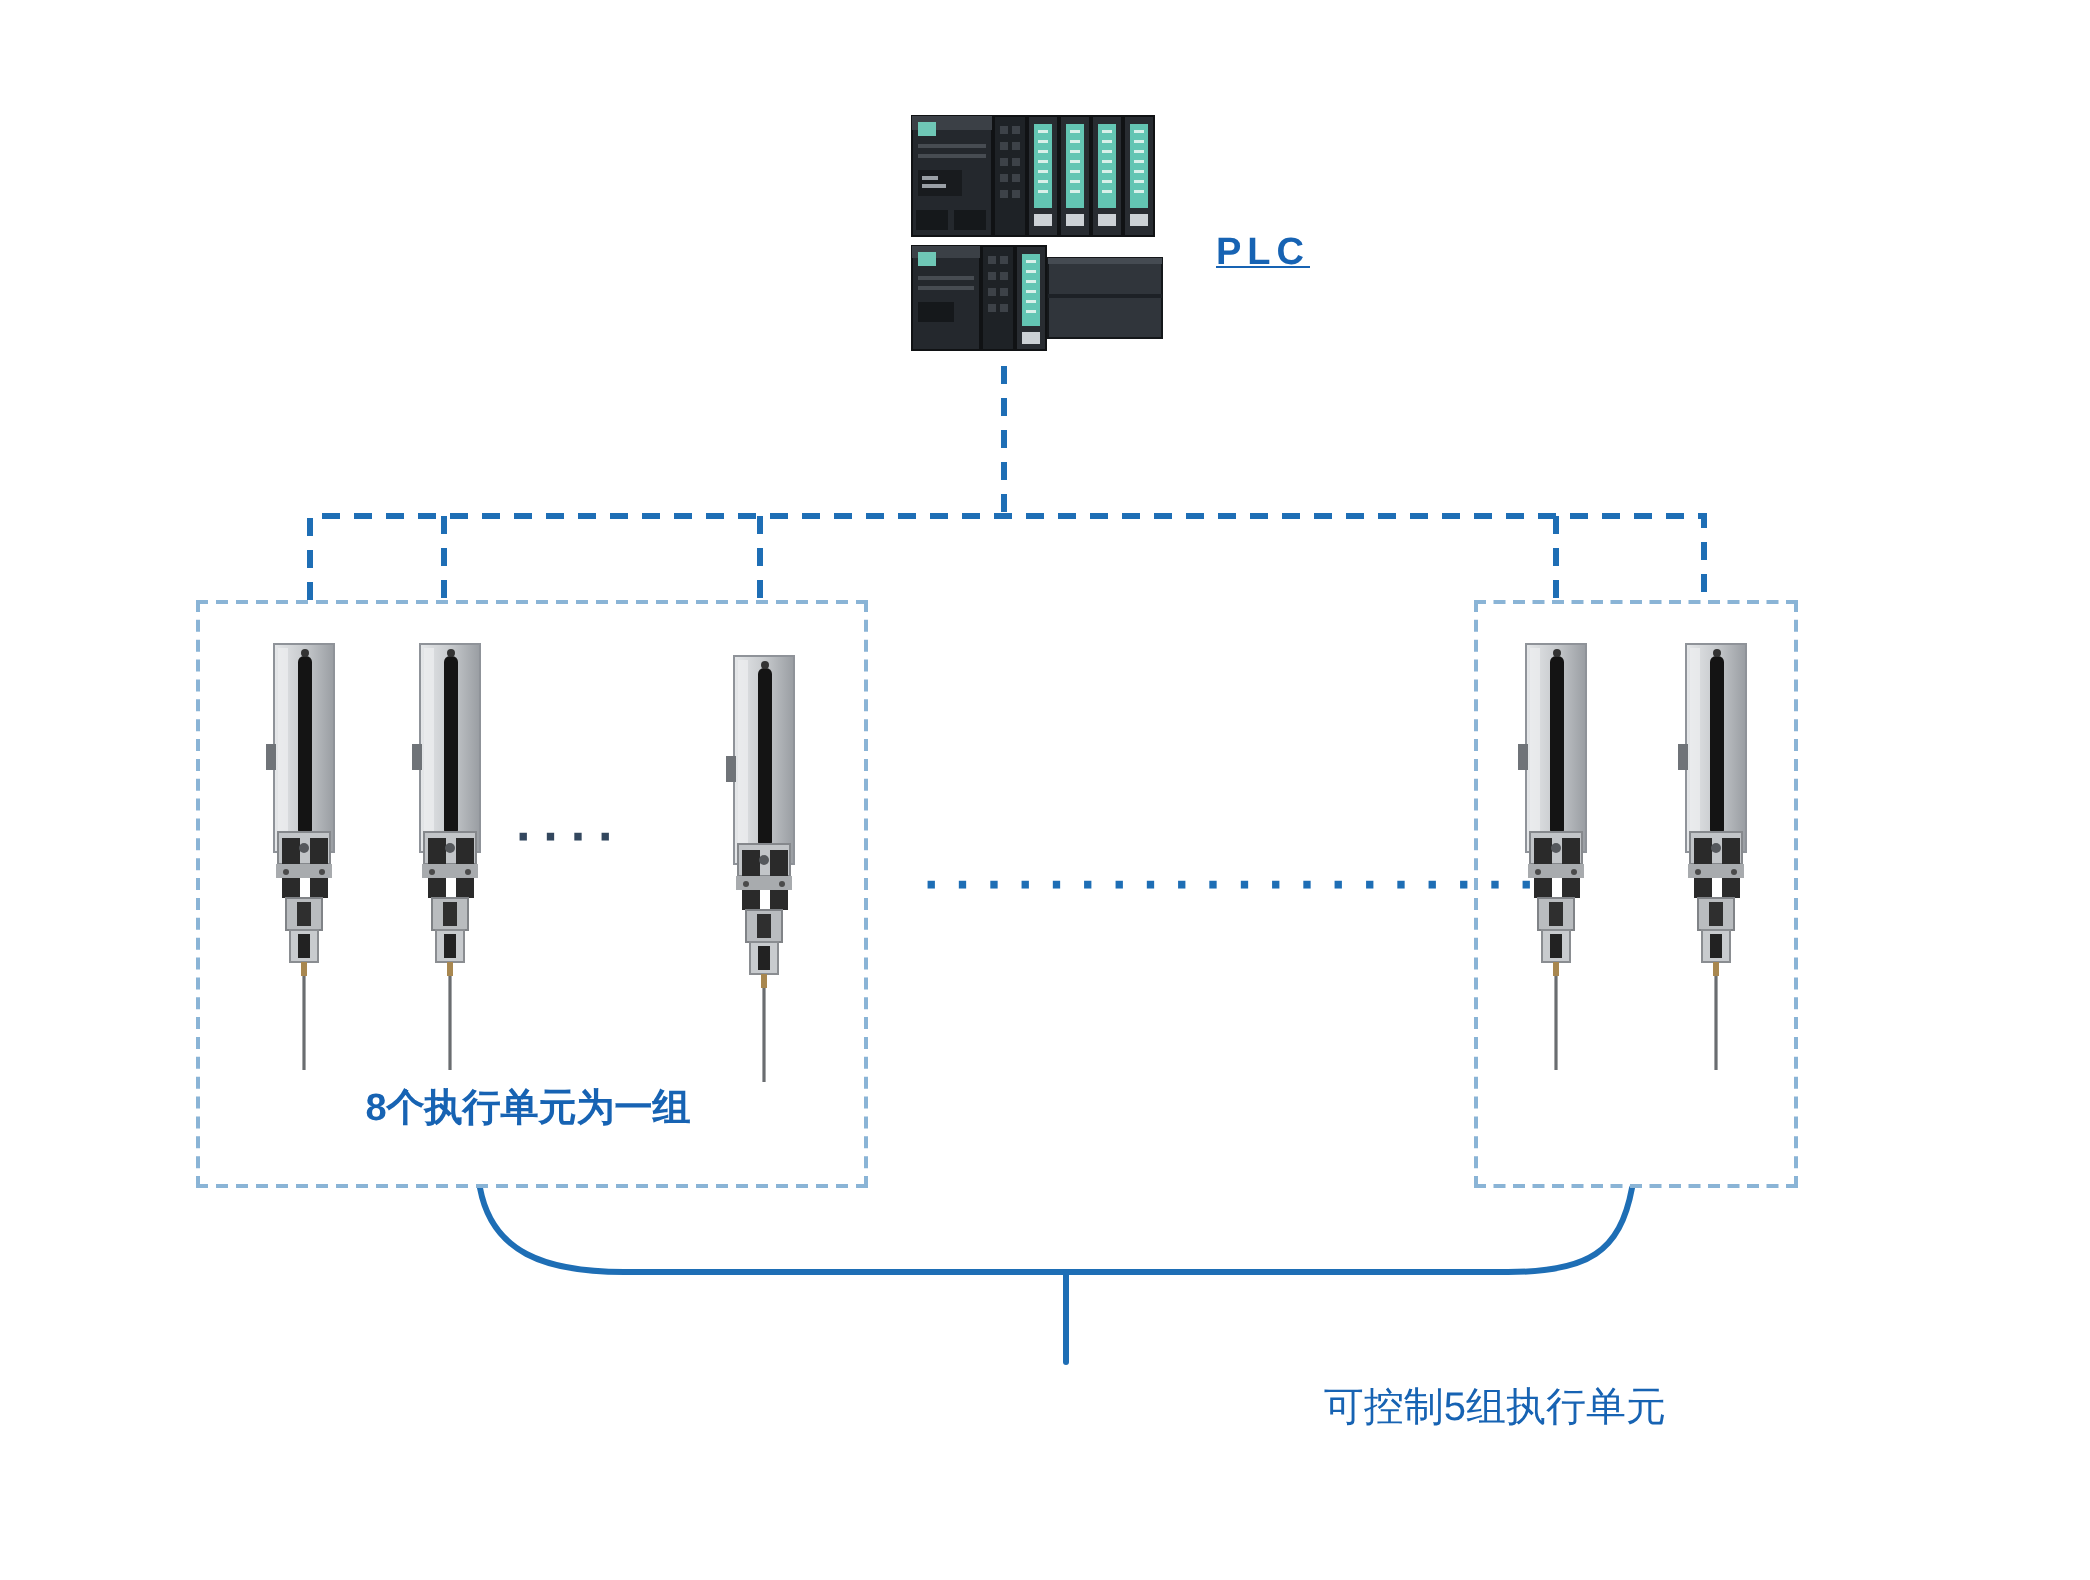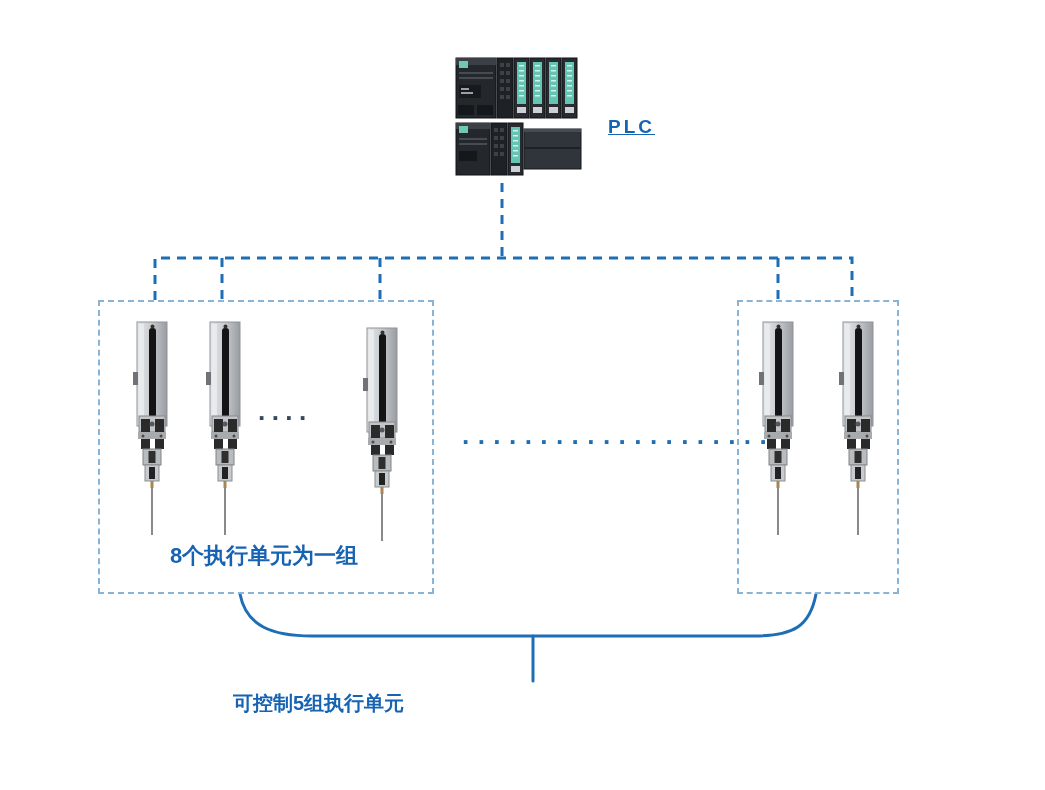--- a/index.html
+++ b/index.html
@@ -20,25 +20,25 @@
   .unit { position: absolute; width: 44px; height: 220px; }
   .plc  { position: absolute; left: 455px; top: 57px; width: 128px; height: 122px; }
   .plc-label {
     position: absolute; left: 608px; top: 116px;
     font-size: 19px; font-weight: bold; letter-spacing: 3px;
     color: var(--label-blue, #1763b3);
     text-decoration: underline;
   }
   .group-label {
     position: absolute; left: 98px; top: 541px; width: 332px; text-align: center;
-    font-size: 22px; font-weight: bold; color: var(--label-blue, #1763b3);
+    font-size: 19px; font-weight: bold; color: var(--label-blue, #1763b3);
   }
   .capacity-label {
-    position: absolute; left: 233px; top: 690px; width: 600px; text-align: left;
-    font-size: 20px; font-weight: bold; color: var(--label-blue, #1763b3);
+    position: absolute; left: 233px; top: 690px; width: 600px; text-align: right;
+    font-size: 20px; font-weight: normal; color: var(--label-blue, #1763b3);
   }
   .inner-dots {
     position: absolute; left: 258px; top: 403px;
     font-size: 26px; font-weight: bold; letter-spacing: 5px;
     color: var(--ellipsis-dark, #33475e); white-space: nowrap;
   }
   .mid-dots {
     position: absolute; left: 462px; top: 427px;
     font-size: 26px; font-weight: bold; letter-spacing: 7px;
     color: var(--line-blue, #1e6eb5); white-space: nowrap;

